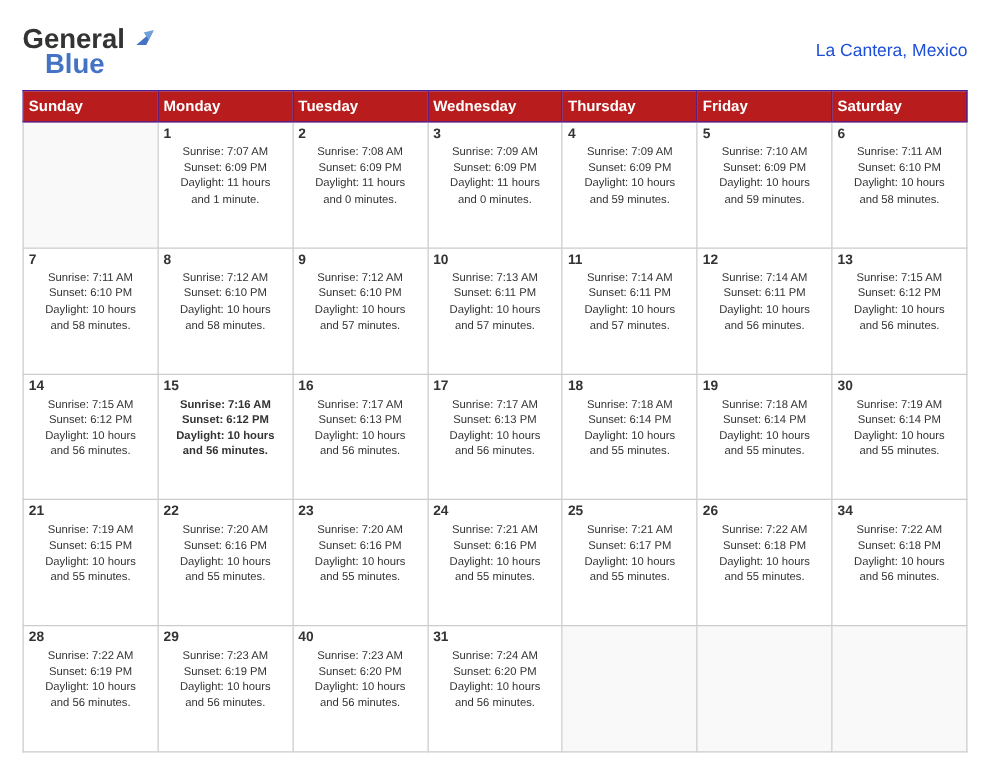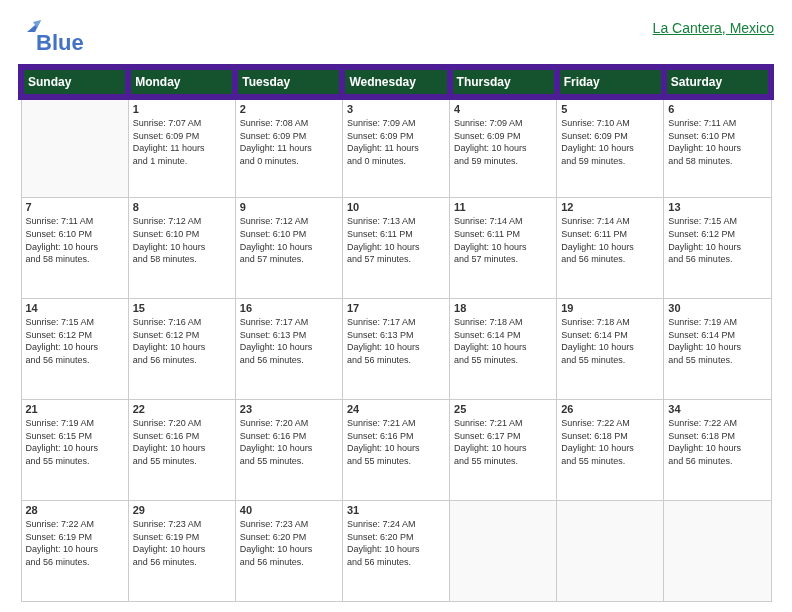--- a/index.html
+++ b/index.html
@@ -32,39 +32,38 @@
       text-align: right;
     }
     .month-title {
       font-size: 34px;
       font-weight: bold;
       color: #333;
       line-height: 1.1;
     }
     .location {
       font-size: 14px;
-      color: #15803d;
-      margin-top: 2px;
-      text-decoration: underline;
+      color: #1d4ed8;
+      margin-top: 14px;
     }
     .calendar {
       flex: 1;
       border: 1px solid #ccc;
       border-collapse: collapse;
       width: 100%;
       table-layout: fixed;
     }
     .calendar th {
-      background-color: #14532d;
+      background-color: #b91c1c;
       color: #fff;
       font-size: 12px;
       font-weight: bold;
       padding: 5px 4px;
       text-align: left;
-      border: 6px solid #4c1d95;
+      border: 1px solid #4c1d95;
     }
     .calendar td {
       vertical-align: top;
       border: 1px solid #ccc;
       padding: 3px 4px;
       font-size: 9.5px;
       color: #333;
       background: #fff;
       height: 88px;
     }
@@ -75,29 +74,31 @@
       font-size: 11px;
       font-weight: bold;
       color: #333;
       display: block;
       margin-bottom: 2px;
     }
     .day-info {
       font-size: 9px;
       color: #333;
       line-height: 1.4;
+      text-align: center;
     }
   </style>
 </head>
 <body>
 
 <div class="page">
   <div class="header">
     <div class="logo">
       <div style="display:flex;align-items:center;">
+        <span style="font-size:22px;font-weight:bold;color:#333;">General</span>
         <svg width="22" height="22" viewBox="0 0 22 22" style="margin-left:1px;margin-top:-4px;">
           <polygon points="8,18 22,6 16,18" fill="#4472c4"></polygon>
           <polygon points="14,8 22,6 18,14" fill="#6fa0d8"></polygon>
         </svg>
       </div>
       <span style="font-size:22px;font-weight:bold;color:#4472c4;margin-top:-6px;margin-left:18px;">Blue</span>
     </div>
     <div class="title-area">
       <div class="location">La Cantera, Mexico</div>
     </div>
@@ -215,21 +216,21 @@
         <tr>
           <td>
             <span class="day-num">14</span>
             <div class="day-info" style="white-space: pre-line;">Sunrise: 7:15 AM
 Sunset: 6:12 PM
 Daylight: 10 hours
 and 56 minutes.</div>
           </td>
           <td>
             <span class="day-num">15</span>
-            <div class="day-info" style="white-space: pre-line;">Sunrise: 7:16 AM
+            <div class="day-info" style="white-space: pre-line; font-weight: bold;">Sunrise: 7:16 AM
 Sunset: 6:12 PM
 Daylight: 10 hours
 and 56 minutes.</div>
           </td>
           <td>
             <span class="day-num">16</span>
             <div class="day-info" style="white-space: pre-line;">Sunrise: 7:17 AM
 Sunset: 6:13 PM
 Daylight: 10 hours
 and 56 minutes.</div>

